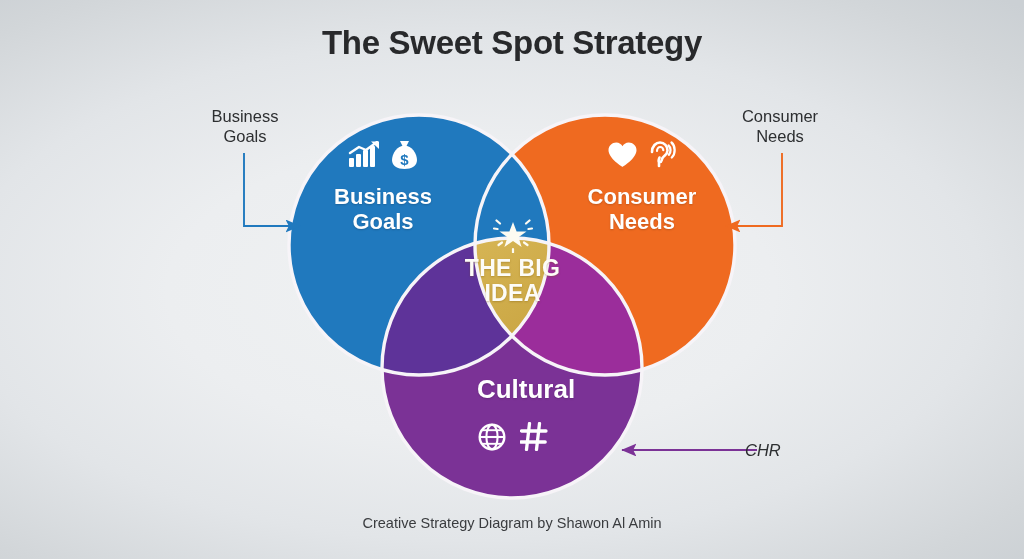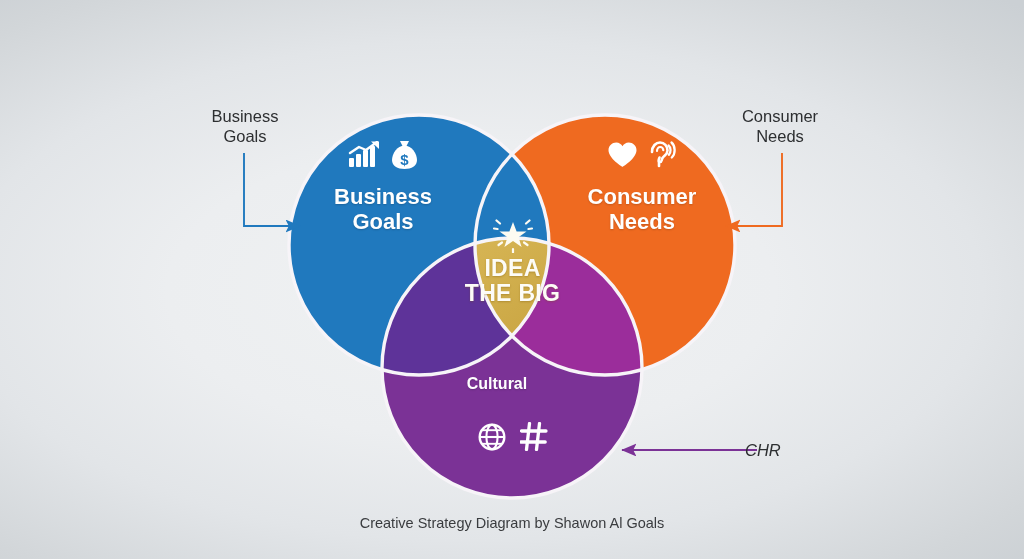--- a/index.html
+++ b/index.html
@@ -67,24 +67,24 @@
     width: 156px;
     font-size: 22px;
   }
   #label-consumer {
     left: 562px;
     top: 185px;
     width: 160px;
     font-size: 22px;
   }
   #label-cultural {
-    left: 416px;
+    left: 445px;
     top: 375px;
     width: 162px;
-    font-size: 16px;
+    font-size: 26px;
   }
   #label-center {
     left: 447px;
     top: 256px;
     width: 131px;
     font-size: 23px;
     color: #fdfcf7;
     letter-spacing: 0.3px;
     line-height: 1.1;
     text-shadow: 0 1px 2px rgba(120,85,10,0.35);
@@ -121,20 +121,21 @@
     position: absolute;
     left: 0;
     top: 0;
   }
 </style>
 </head>
 <body>
 
 <div id="stage">
 
+  <div id="title">The Sweet Spot Strategy</div>
 
   <svg id="venn" width="1024" height="559" viewBox="0 0 1024 559">
     <defs>
 
       <linearGradient id="goldGrad" x1="0" y1="0" x2="0.85" y2="1">
         <stop offset="0%" stop-color="#e6cb78"></stop>
         <stop offset="35%" stop-color="#d9b858"></stop>
         <stop offset="70%" stop-color="#c39e3a"></stop>
         <stop offset="100%" stop-color="#b08a25"></stop>
       </linearGradient>
@@ -271,22 +272,22 @@
         <path d="M35.5 10 L39 9.5" stroke="#fdfbf2" stroke-width="2.2" stroke-linecap="round"></path>
         <path d="M31 23.5 L34.5 26" stroke="#fdfbf2" stroke-width="2.2" stroke-linecap="round"></path>
         <path d="M7 4.5 L3.5 1.5" stroke="#fdfbf2" stroke-width="2.2" stroke-linecap="round"></path>
         <path d="M4.5 10 L1 9.5" stroke="#fdfbf2" stroke-width="2.2" stroke-linecap="round"></path>
         <path d="M9 23.5 L5.5 26" stroke="#fdfbf2" stroke-width="2.2" stroke-linecap="round"></path>
         <path d="M20 30 L20 33.5" stroke="#fdfbf2" stroke-width="2.2" stroke-linecap="round"></path>
       </svg>
     </span>
   </div>
   <div class="lobe-label" id="label-center">
+    <div>THE BIG</div>
     <div>IDEA</div>
-    <div>THE BIG</div>
   </div>
 
   <svg id="annotations" width="1024" height="559" viewBox="0 0 1024 559">
     <defs>
       <marker id="arrowBlue" markerWidth="9" markerHeight="9" refX="7.6" refY="3.4" orient="auto" markerUnits="strokeWidth">
         <path d="M0,0 L8,3.4 L0,6.8 L1.7,3.4 Z" fill="#2079be"></path>
       </marker>
       <marker id="arrowOrange" markerWidth="9" markerHeight="9" refX="7.6" refY="3.4" orient="auto" markerUnits="strokeWidth">
         <path d="M0,0 L8,3.4 L0,6.8 L1.7,3.4 Z" fill="#ef6a20"></path>
       </marker>
@@ -309,15 +310,15 @@
 
   <div class="annot-text" id="annot-consumer-text">
     <div>Consumer</div>
     <div>Needs</div>
   </div>
 
   <div class="annot-text" id="annot-chr-text">
     <div>CHR</div>
   </div>
 
-  <div id="footer">Creative Strategy Diagram by Shawon Al Goals</div>
+  <div id="footer">Creative Strategy Diagram by Shawon Al Amin</div>
 
 </div>
 
 </body></html>

